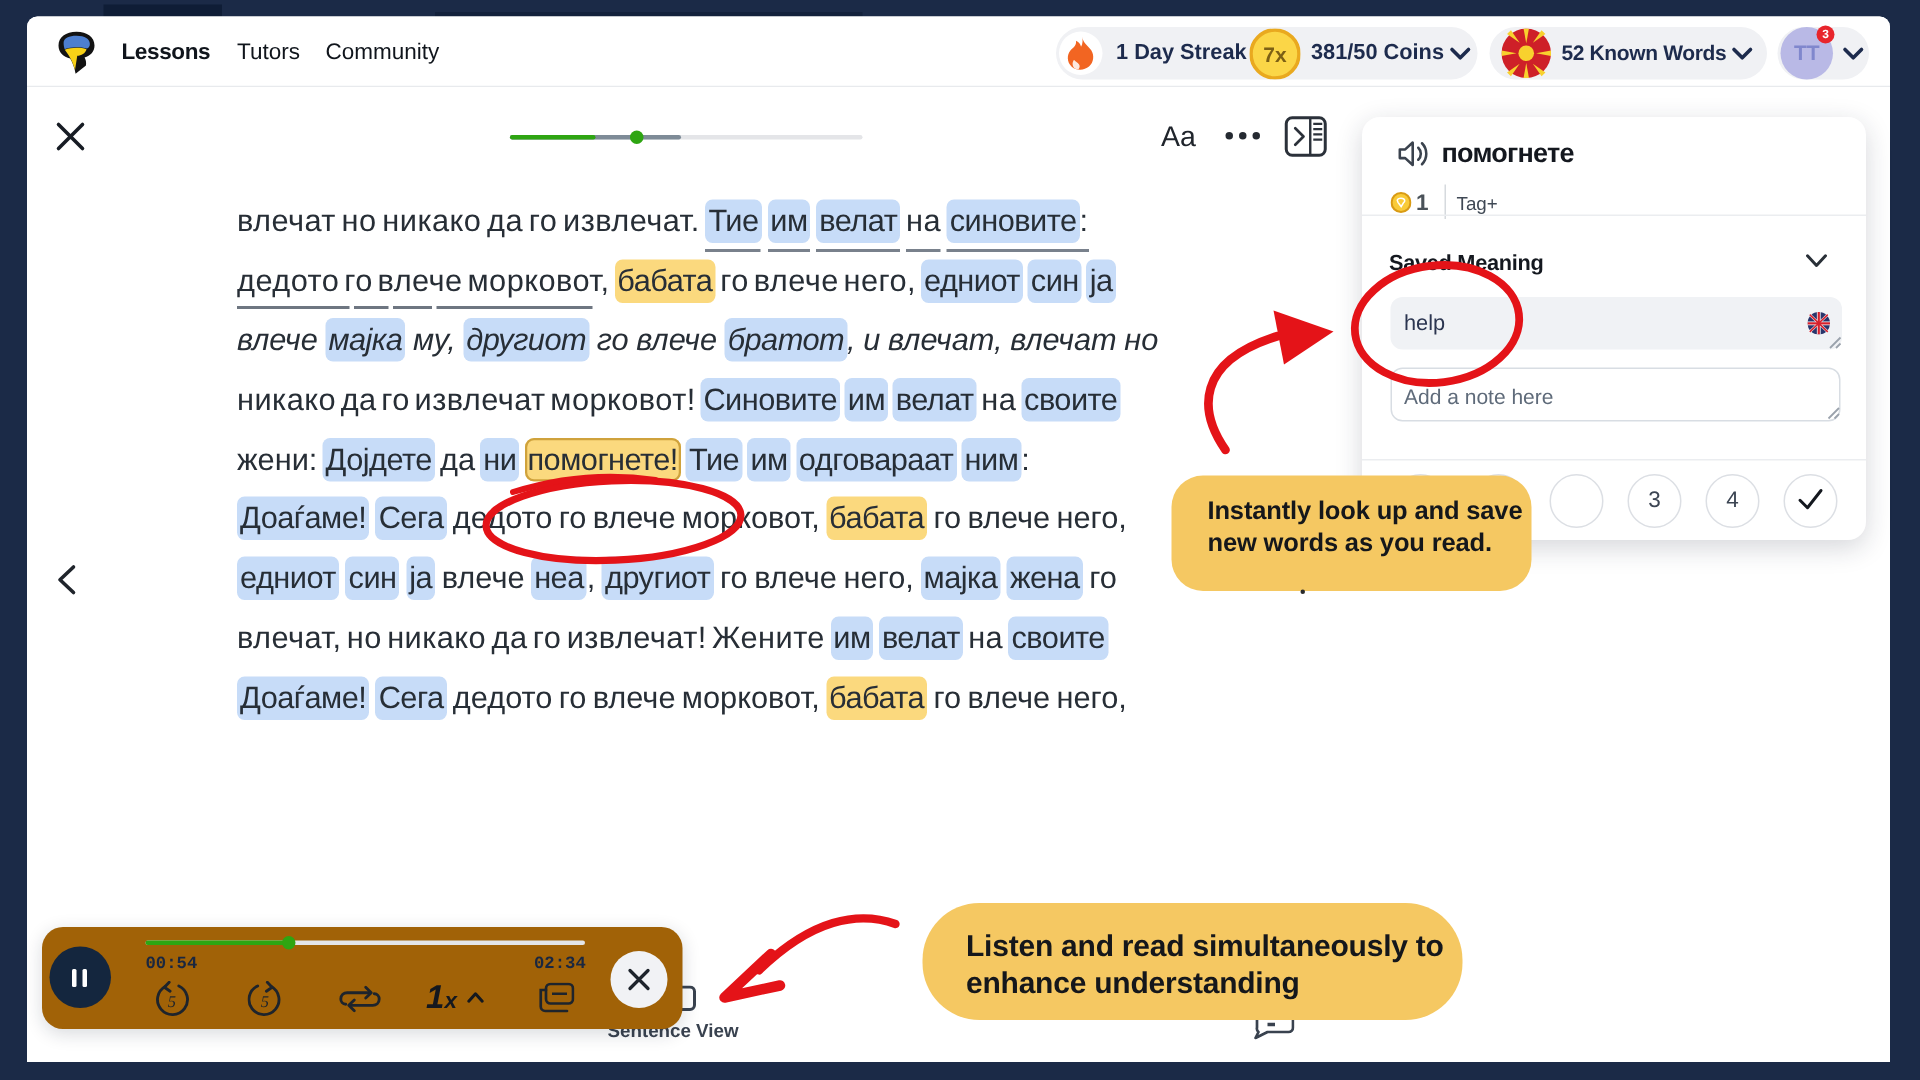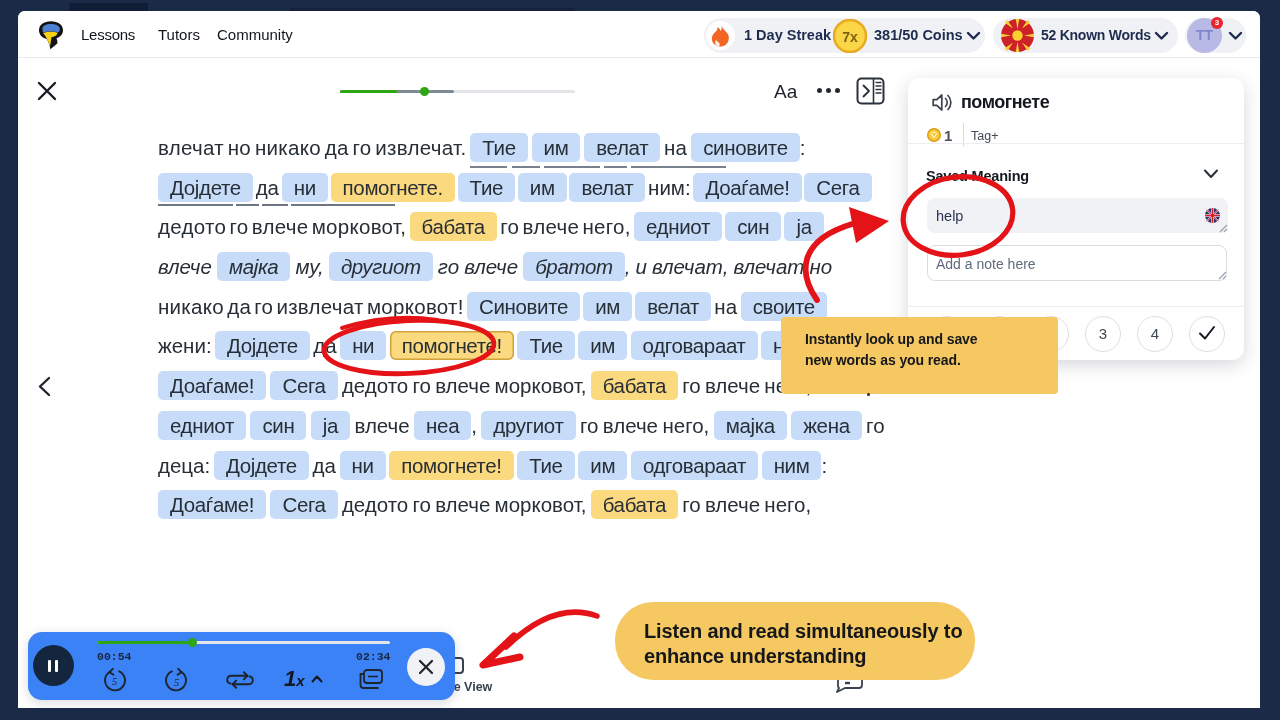--- a/index.html
+++ b/index.html
@@ -9,54 +9,54 @@
   .app { position:absolute; left:18px; top:11px; width:1242px; height:697px; background:#fff; border-radius:7px 7px 0 0; }
   
   .tseg1 { position:absolute; left:69px; top:3px; width:79px; height:9px; background:#0f1d36; }
   .tseg2 { position:absolute; left:290px; top:8px; width:285px; height:4px; background:#13213b; }
   .navitem { position:absolute; top:0; height:47px; line-height:47px; font-size:15px; color:#10151c; }
   .pill { position:absolute; top:7px; height:35px; background:#f0f1f4; border-radius:18px; }
 
   
   .txt { position:absolute; left:140px; top:128px; width:660px; font-size:20.5px; color:#272e36; }
   .tl { height:39.7px; line-height:39.7px; white-space:nowrap; padding-left:18px; }
-  .hb, .hy { padding:3px 12px; border-radius:5px; position:relative; letter-spacing:-0.35px; }
+  .hb, .hy { padding:3px 2px; border-radius:5px; position:relative; letter-spacing:-0.35px; }
   .hb { background:#c7dcf8; }
   .hy { background:#fbd97e; }
   .ul { position:absolute; height:2.2px; background:#79818c; }
 
   
   .card { position:absolute; left:908px; top:78px; width:336px; height:282px; background:#fff; border-radius:12px; box-shadow:0 5px 18px rgba(25,35,55,.18); }
   .divline { position:absolute; left:0; width:100%; height:1px; background:#ebedf0; }
   .cbtn { position:absolute; top:238px; width:36px; height:36px; border:1.5px solid #dcdfe4; border-radius:50%; background:#fff; text-align:center; line-height:33px; font-size:15px; color:#3c4553; }
 
   
   .co { position:absolute; background:#f5c862; color:#15171b; font-weight:bold; white-space:nowrap; }
-  .co1 { left:781px; top:317px; width:277px; height:77px; border-radius:4px; font-size:14px; letter-spacing:-0.1px; }
+  .co1 { left:781px; top:317px; width:240px; height:77px; border-radius:21px; font-size:17px; letter-spacing:-0.1px; }
   .co2 { left:615px; top:602px; width:360px; height:78px; border-radius:38px; font-size:20px; letter-spacing:-0.15px; }
 
   
-  .player { position:absolute; left:28px; top:632px; width:427px; height:68px; background:#3b82f6; border-radius:14px; box-shadow:0 3px 12px rgba(20,30,50,.16); z-index:6;padding-left:44px; }
+  .player { position:absolute; left:28px; top:618px; width:427px; height:68px; background:#a16207; border-radius:14px; box-shadow:0 3px 12px rgba(20,30,50,.16); z-index:6;padding-left:44px; }
   .z5 { z-index:5; }
   .z7 { z-index:7; }
   svg { display:block; }
 </style>
 </head>
 <body>
   <div class="tseg1"></div>
 <div class="tseg2"></div>
   <div class="app"></div>
 
   <div class="abs" style="left:18px; top:11px; width:1242px; height:47px; background:#fff; border-radius:7px 7px 0 0; border-bottom:1px solid #e8eaed; z-index:2;"></div>
   <svg class="abs" style="left:38px; top:20px; z-index:3;" width="26" height="30" viewBox="0 0 26 30">
     <path d="M13 1.2 C20.2 1.2 25 4.8 25 10.3 C25 14.3 22.3 17.2 18.4 18.3 C19.3 20 19.6 21.7 19.3 23.6 L12.4 29.2 C11.7 25.4 10.6 21.9 8.8 19 C4.2 18 1 14.8 1 10.3 C1 4.8 5.8 1.2 13 1.2 Z" fill="#131313"></path>
     <path d="M4.4 8.6 C4.4 5.6 8 3.9 13 3.9 C18.6 3.9 21.8 6 21.9 9.2 C22 10.8 21.2 12 19.9 12.4 C14.8 11 8.7 11.5 5.1 12.8 C4.7 11.6 4.4 9.8 4.4 8.6 Z" fill="#4d7fd0"></path>
     <path d="M5.2 13.1 C9 11.7 15.3 11.3 19.7 12.8 C18.9 15.7 16.2 17 13.5 17.2 L12 26.7 C10.8 22.1 8.9 17.9 5.2 13.1 Z" fill="#f7d117"></path>
   </svg>
-  <div class="navitem" style="left:81px; top:11px; font-weight:normal; letter-spacing:-0.25px; z-index:3;">Lessons</div>
+  <div class="navitem" style="left:81px; top:11px; font-weight:bold; letter-spacing:-0.25px; z-index:3;">Lessons</div>
   <div class="navitem" style="left:158px; top:11px; z-index:3;">Tutors</div>
   <div class="navitem" style="left:217px; top:11px; z-index:3;">Community</div>
 
   <div class="pill" style="left:704px; top:18px; width:281px; z-index:3;"></div>
   <div class="abs" style="left:706px; top:21px; width:29px; height:29px; border-radius:50%; background:#fff; z-index:4;"></div>
   <svg class="abs" style="left:711px; top:24px; z-index:5;" width="20" height="24" viewBox="0 0 20 24">
     <path d="M10.5 0.5 C11 5 14.5 6.5 16.5 9.5 C18.6 12.7 18.3 17.5 15 20.4 C11.8 23.2 6.3 23.2 3.3 20.3 C0.2 17.3 0.2 12.6 2.6 9.7 C3.5 8.6 4.7 7.8 5.5 6.7 C6.3 5.6 6.5 4.5 6.3 3.2 C8 3.8 9.3 5.2 9.7 7.2 C10.9 5.3 10.9 2.5 10.5 0.5 Z" fill="#f26522"></path>
     <path d="M5.2 21.5 C3.7 19.8 3.8 17.4 5.0 15.9 C5.9 17.3 7.4 17.5 8.3 18.9 C9.1 20.1 8.8 21.3 8.0 22.2 C7 22.2 6 22 5.2 21.5 Z" fill="#fff" opacity="0.85"></path>
   </svg>
   <div class="abs" style="left:744px; top:27px; font-size:14.5px; font-weight:bold; color:#1d2b4d; z-index:4;">1 Day Streak</div>
@@ -129,28 +129,27 @@
     <div class="ul" style="left:330px; top:37.5px; width:37px;"></div>
     <div class="ul" style="left:372px; top:37.5px; width:28px;"></div>
     <div class="ul" style="left:404px; top:37.5px; width:56px;"></div>
     <div class="ul" style="left:464px; top:37.5px; width:23px;"></div>
     <div class="ul" style="left:491px; top:37.5px; width:95px;"></div>
     <div class="ul" style="left:18px; top:75.5px; width:75px; background:#6e7681;"></div>
     <div class="ul" style="left:96px; top:75.5px; width:23px; background:#6e7681;"></div>
     <div class="ul" style="left:122px; top:75.5px; width:26px; background:#6e7681;"></div>
     <div class="ul" style="left:151px; top:75.5px; width:104px; background:#6e7681;"></div>
     <div class="tl" style="word-spacing:-2.17px; letter-spacing:0.3px;">влечат но никако да го извлечат. <span class="hb u1">Тие</span> <span class="hb u1">им</span> <span class="hb u1">велат</span> <span class="u1">на</span> <span class="hb u1">синовите</span><span class="u1">:</span></div>
-    <div class="tl" style="word-spacing:-2.96px;"><span class="hb u2">Дојдете</span> <span class="u2">да</span> <span class="hb u2">ни</span> <span class="hy u2">помогнете.</span> <span class="hb">Тие</span> <span class="hb">им</span> <span class="hb">велат</span> ним: <span class="hb">Доаѓаме!</span> <span class="hb">Сега</span></div>
     <div class="tl" style="word-spacing:-2.74px; letter-spacing:0.3px;">дедото го влече морковот, <span class="hy">бабата</span> го влече него, <span class="hb">едниот</span> <span class="hb">син</span> <span class="hb">ја</span></div>
     <div class="tl" style="word-spacing:-0.6px;font-style:italic;">влече <span class="hb">мајка</span> му, <span class="hb">другиот</span> го влече <span class="hb">братот</span>, и влечат, влечат но</div>
     <div class="tl" style="word-spacing:-2.86px; letter-spacing:0.3px;">никако да го извлечат морковот! <span class="hb">Синовите</span> <span class="hb">им</span> <span class="hb">велат</span> на <span class="hb">своите</span></div>
     <div class="tl" style="word-spacing:-2.26px;">жени: <span class="hb">Дојдете</span> да <span class="hb">ни</span> <span class="hy" style="box-shadow:0 0 0 1.5px #cfa23c inset; border-radius:6px;">помогнете!</span> <span class="hb">Тие</span> <span class="hb">им</span> <span class="hb">одговараат</span> <span class="hb">ним</span>:</div>
     <div class="tl" style="word-spacing:-1.47px;"><span class="hb">Доаѓаме!</span> <span class="hb">Сега</span> дедото го влече морковот, <span class="hy">бабата</span> го влече него,</div>
     <div class="tl" style="word-spacing:-1.27px;"><span class="hb">едниот</span> <span class="hb">син</span> <span class="hb">ја</span> влече <span class="hb">неа</span>, <span class="hb">другиот</span> го влече него, <span class="hb">мајка</span> <span class="hb">жена</span> го</div>
-    <div class="tl" style="word-spacing:-2.01px;">деца: <span class="hb">Дојдете</span> да <span class="hb">ни</span> <span class="hy">помогнете!</span> <span class="hb">Тие</span> <span class="hb">им</span> <span class="hb">одговараат</span> <span class="hb">ним</span>:</div>
+    <div class="tl" style="word-spacing:-2.43px; letter-spacing:0.3px;">влечат, но никако да го извлечат! Жените <span class="hb">им</span> <span class="hb">велат</span> на <span class="hb">своите</span></div>
     <div class="tl" style="word-spacing:-1.47px;"><span class="hb">Доаѓаме!</span> <span class="hb">Сега</span> дедото го влече морковот, <span class="hy">бабата</span> го влече него,</div>
   </div>
 
   <div class="card">
     <svg class="abs" style="left:24px; top:15px;" width="23" height="19" viewBox="0 0 23 19">
       <path d="M1.2 6.6 h3.6 l5 -4.6 v15 l-5 -4.6 h-3.6 Z" fill="none" stroke="#3b434e" stroke-width="1.7" stroke-linejoin="round"></path>
       <path d="M13.5 5.5 a5.5 5.5 0 0 1 0 8" fill="none" stroke="#3b434e" stroke-width="1.7" stroke-linecap="round"></path>
       <path d="M16 2.5 a10 10 0 0 1 0 14" fill="none" stroke="#3b434e" stroke-width="1.7" stroke-linecap="round"></path>
     </svg>
     <div class="abs" style="left:53px; top:14px; font-size:18px; font-weight:bold; letter-spacing:-0.5px; color:#14181f;">помогнете</div>

